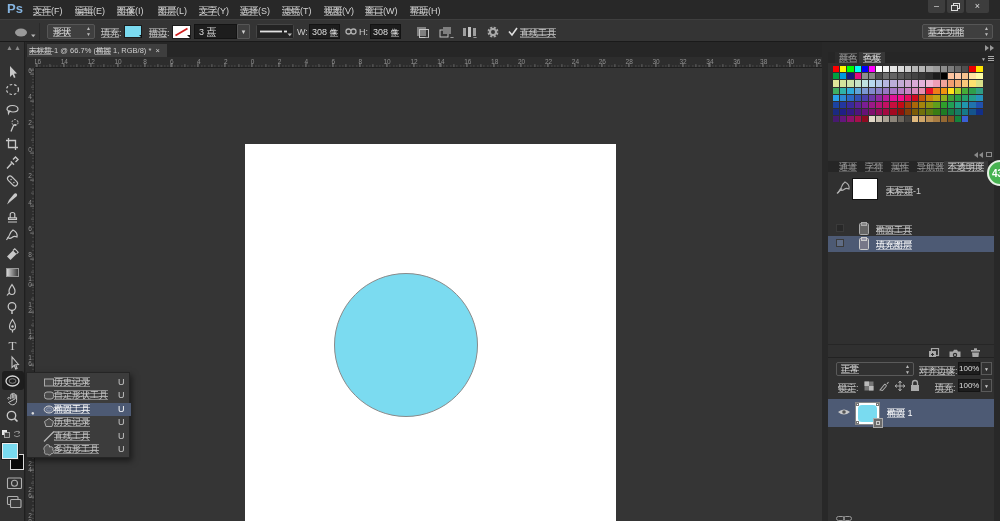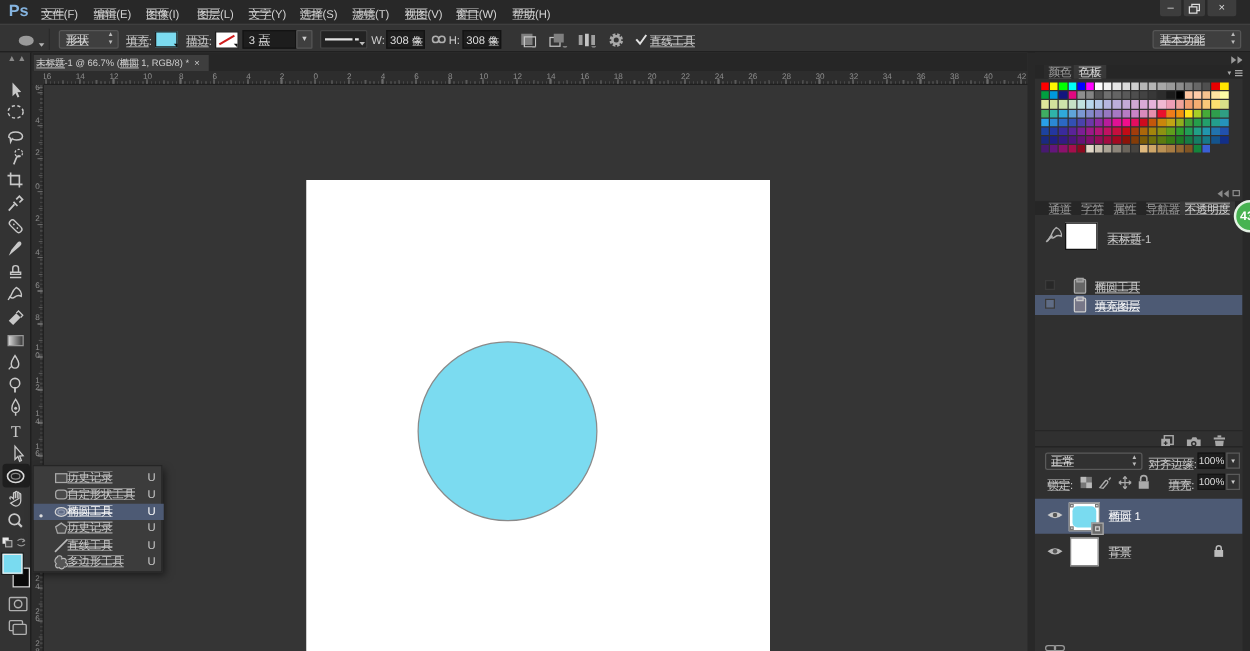--- a/index.html
+++ b/index.html
@@ -562,32 +562,20 @@
    <div style="position:absolute;left:2px;top:2px;width:19px;height:17px;background:#79dbf0;border-radius:4px"></div>
    <i style="position:absolute;left:0;top:0;width:3px;height:3px;background:#fff;border:1px solid #777"></i>
    <i style="position:absolute;right:0;top:0;width:3px;height:3px;background:#fff;border:1px solid #777"></i>
    <i style="position:absolute;left:0;bottom:0;width:3px;height:3px;background:#fff;border:1px solid #777"></i>
    <div style="position:absolute;right:-4px;bottom:-4px;width:10px;height:10px;background:#6a6a6a;border:1px solid #aaa">
           <i style="position:absolute;left:2px;top:2px;width:4px;height:4px;border:1px solid #ccc"></i>
         </div>
  </div>
  <span style="position:absolute;left:59px;top:8px;font-size:9px;color:#fff"><span class="kw">椭圆</span> 1</span>
 </div>
-<div style="position:absolute;left:0;top:385px;width:166px;height:29px">
- <svg style="position:absolute;left:9px;top:9px" width="14" height="10">
-        <path d="M1 5 Q7 0 13 5 Q7 10 1 5 Z" fill="#b9b9b9"></path>
-        <circle cx="7" cy="5" r="1.8" fill="#555"></circle>
-      </svg>
- <div style="position:absolute;left:28px;top:3px;width:23px;height:23px;background:#fff;border:1px solid #888"></div>
- <span style="position:absolute;left:59px;top:9px;font-size:9px;color:#ccc"><span class="k">背景</span></span>
- <svg style="position:absolute;left:142px;top:8px" width="10" height="11">
-        <rect x="1.5" y="5" width="7" height="5.5" fill="#bbb"></rect>
-        <path d="M3 5 L3 3.5 a2 2 0 0 1 4 0 L7 5" fill="none" stroke="#bbb" stroke-width="1.2"></path>
-      </svg>
-</div>
 <svg style="position:absolute;left:8px;top:473px" width="22" height="7">
       <rect x="0.5" y="1.5" width="8" height="4" rx="2" fill="none" stroke="#9a9a9a"></rect>
       <rect x="7.5" y="1.5" width="8" height="4" rx="2" fill="none" stroke="#9a9a9a"></rect>
     </svg>
 <div style="position:absolute;left:166px;top:0px;width:6px;height:479px;background:#282828"></div>
 </div>
 <div class="abs" id="flyout" style="left:26px;top:372px;width:104px;height:86px;background:#3c3c3c;border:1px solid #252525;box-shadow:2px 3px 6px rgba(0,0,0,.5);color:#cacaca;font-size:9px;z-index:40">
   <div class="frow" style="top:3px">
       <svg class="fi">
         <rect x="2.5" y="3" width="9" height="7" fill="#4a4a4a" stroke="#a9a9a9"></rect>

